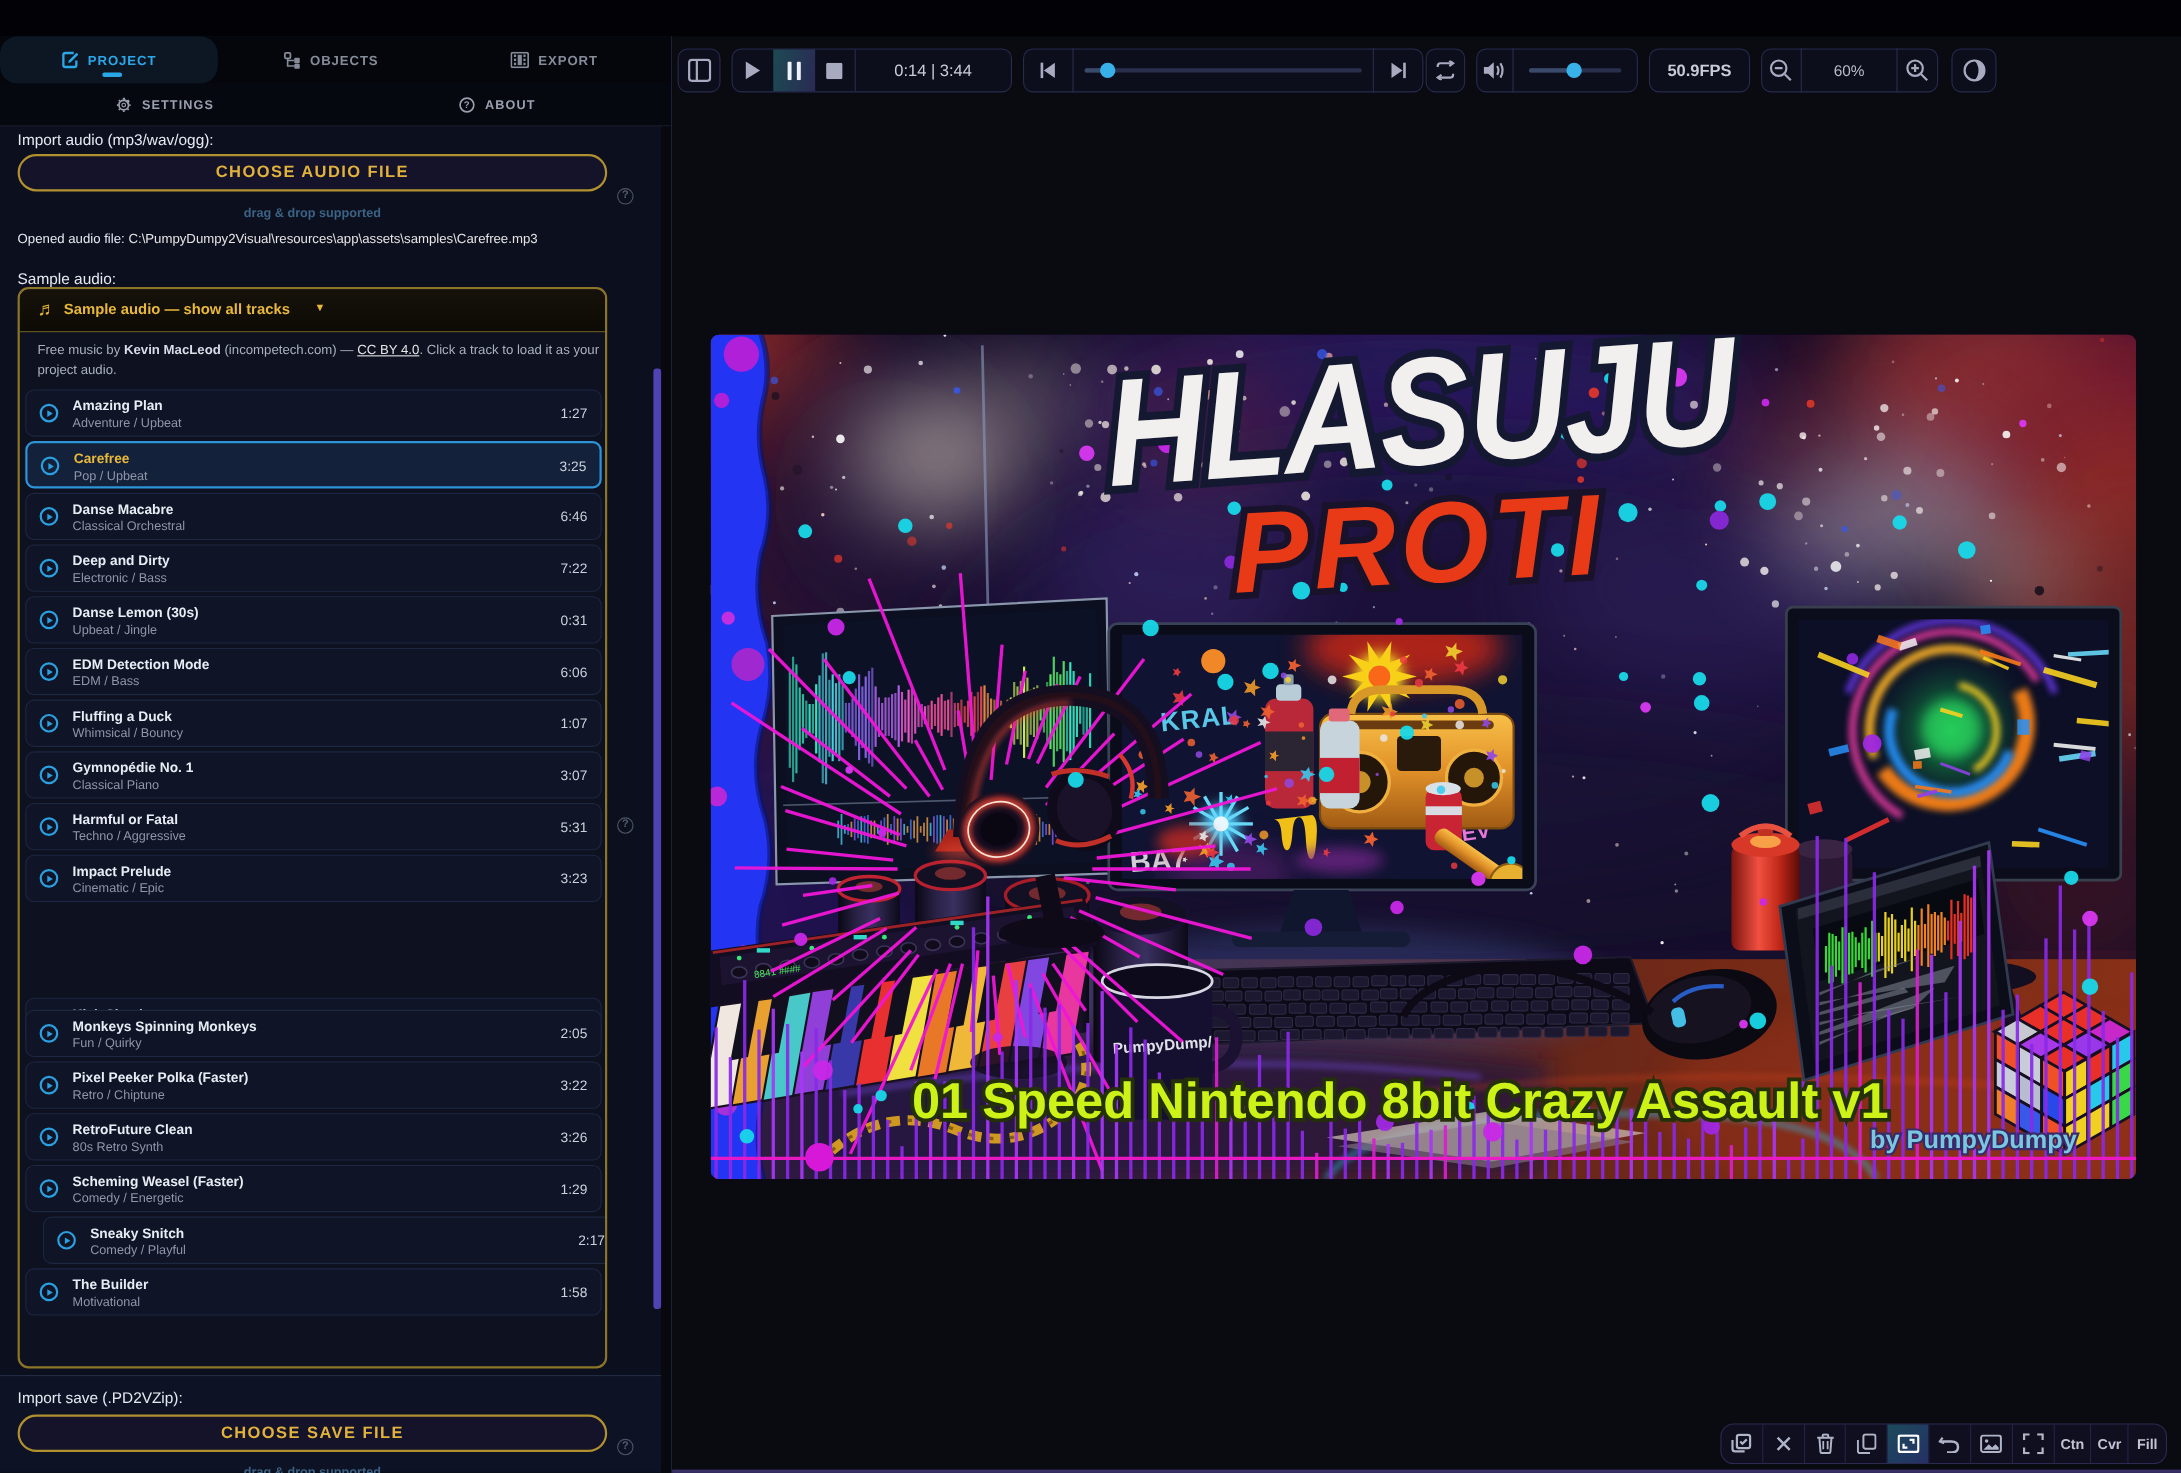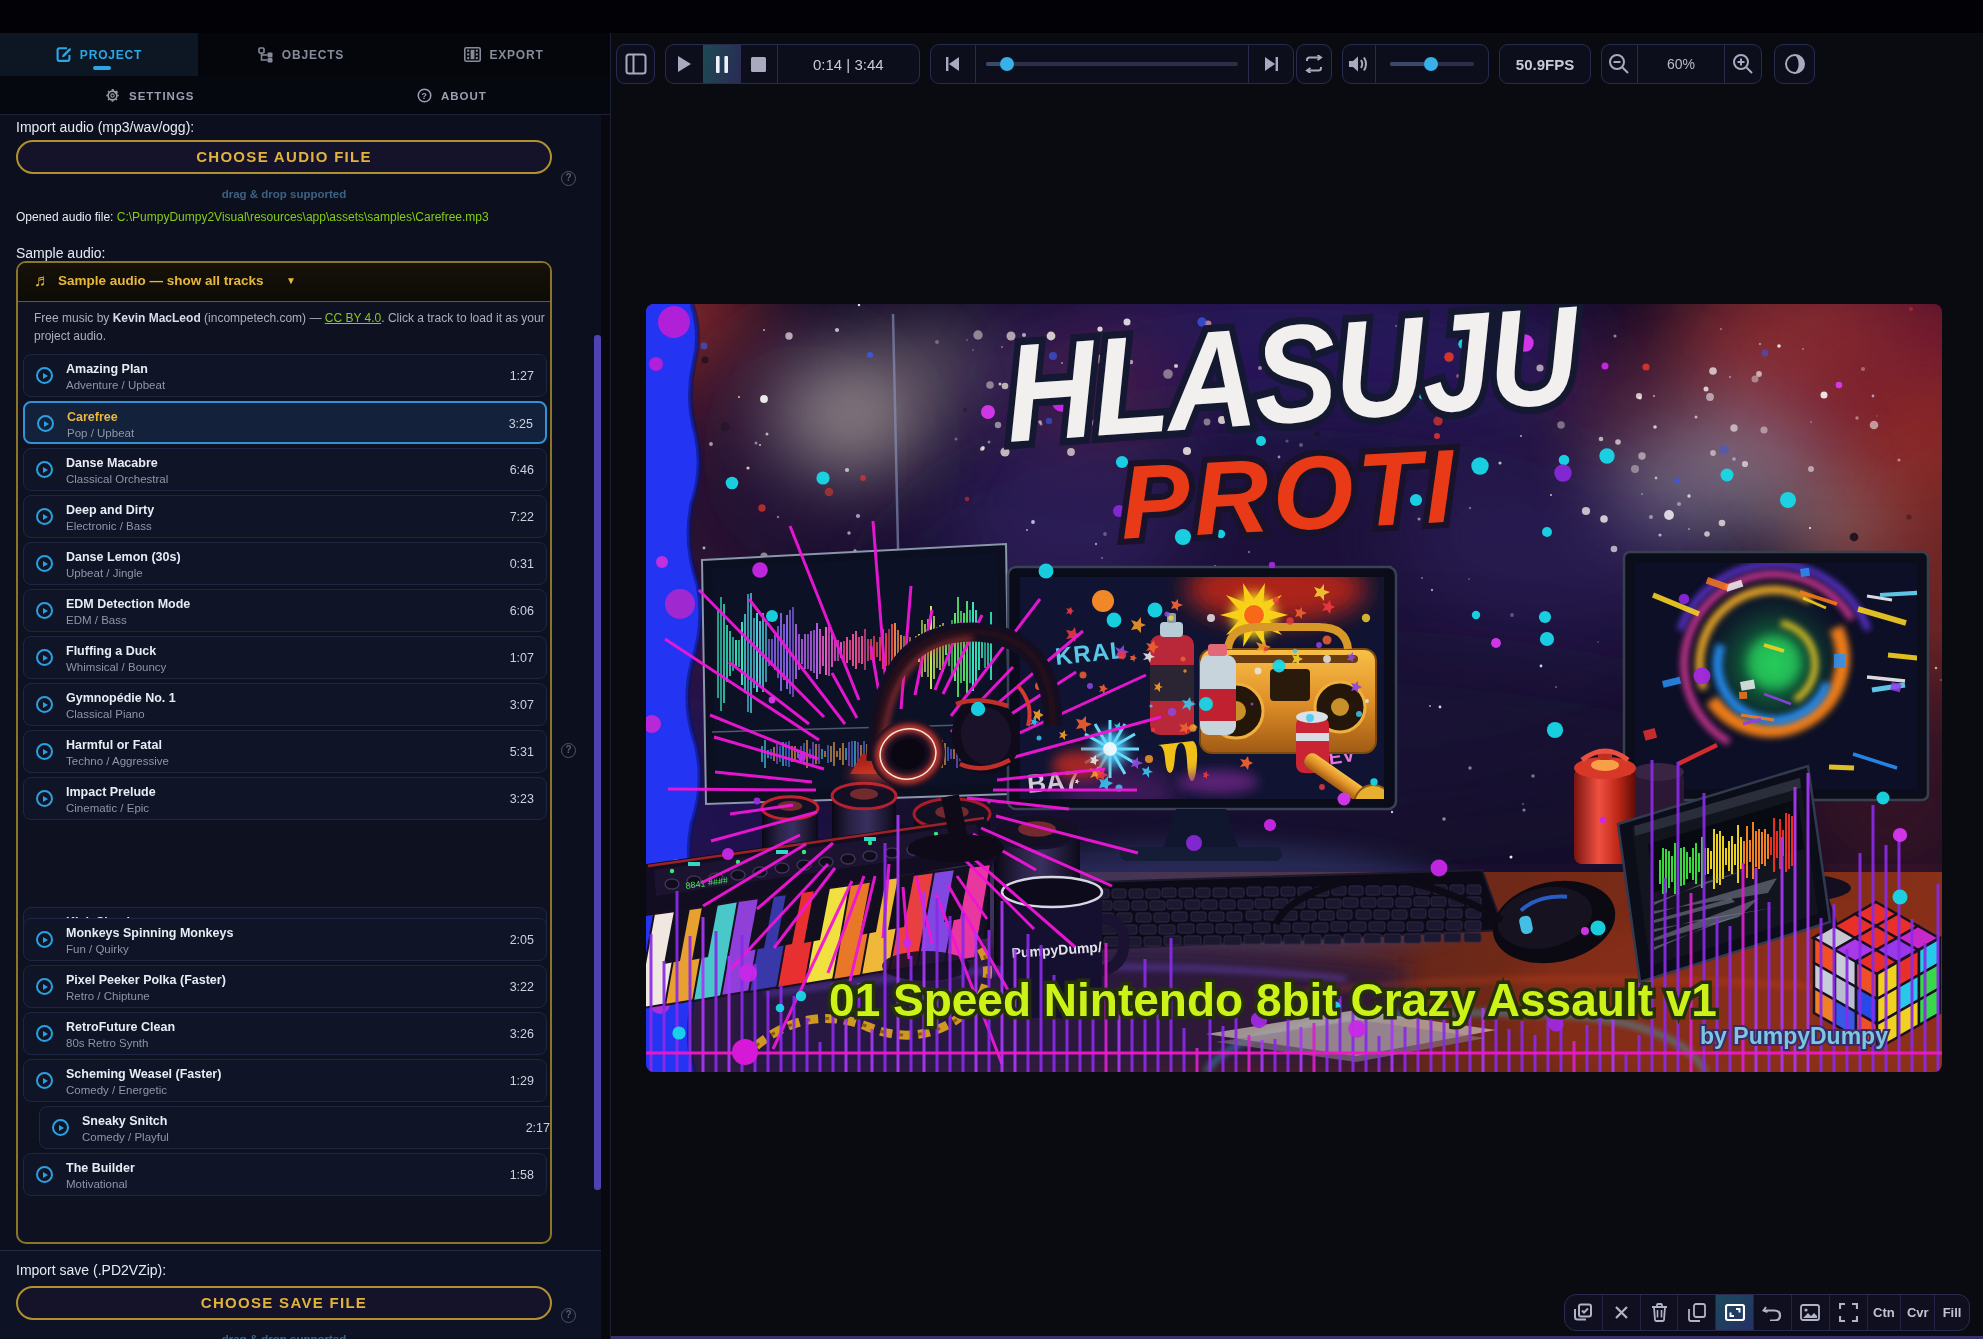--- a/index.html
+++ b/index.html
@@ -11,21 +11,21 @@
   border-radius:8px 8px 0 0; color:#fff; }
 #titlebar .ticon { position:absolute; left:9px; top:5px; width:23px; height:23px; background:#0a0a14;
   border-radius:4px; }
 #titlebar .ttext { position:absolute; left:40px; top:8px; font-size:12.5px; color:#fff; }
 .winbtn { position:absolute; top:0; width:45px; height:32px; color:#fff; text-align:center; line-height:32px; font-size:15px; }
 
 #sidebar { position:absolute; left:0; top:33px; width:610px; height:1306px; background:#0c101e; }
 #tabrow { position:absolute; left:0; top:0; width:610px; height:43px; background:#04060b; }
 .tab { position:absolute; top:0; height:43px; display:flex; align-items:center; justify-content:center;
   gap:8px; font-size:12px; font-weight:bold; letter-spacing:0.8px; color:#858b99; }
-#tab1 { left:0; width:198px; background:#0d1724; color:#2ba7e8; }
+#tab1 { left:0; width:198px; background:#0d1724; color:#2ba7e8;border-radius:16px; }
 #tab1:after { content:""; position:absolute; left:93px; top:33px; width:18px; height:4px; background:#2ba7e8; border-radius:2px; }
 #tab2 { left:198px; width:206px; }
 #tab3 { left:404px; width:200px; }
 #subrow { position:absolute; left:0; top:43px; width:610px; height:39px; background:#06080f; border-bottom:1px solid #1e2138; }
 .sub { position:absolute; top:0; height:39px; display:flex; align-items:center; gap:9px;
   font-size:11.5px; font-weight:bold; letter-spacing:1px; color:#9aa0b0; }
 #content { position:absolute; left:0; top:82px; width:610px; height:1223px; background:#0c101e; }
 .lbl { position:absolute; left:16px; font-size:14px; color:#e6e9f2; }
 .goldbtn { position:absolute; left:16px; width:536px; height:34px; border:2px solid #b1912f; border-radius:17px;
   background:#15132a; color:#e2b33c; font-weight:bold; font-size:15px; letter-spacing:1.3px;
@@ -33,21 +33,21 @@
 .qmark { position:absolute; width:15px; height:15px; border:1.5px solid #4c5568; border-radius:50%;
   color:#565f72; font-size:10px; font-weight:bold; text-align:center; line-height:12px; }
 .dragdrop { position:absolute; left:0; width:568px; text-align:center; font-size:11.5px; font-weight:bold; color:#3b6284; }
 
 #samplepanel { position:absolute; left:16px; top:146px; width:536px; height:983px;
   border:2px solid #8d7527; border-radius:10px; background:#0d1120; overflow:hidden; }
 #sphead { position:absolute; left:0; top:0; width:532px; height:39px; background:linear-gradient(#16120a,#0d0b05);
   border-bottom:1px solid #6a5a20; color:#e8b83c; font-weight:bold; font-size:13.5px; }
 #spdesc { position:absolute; left:16px; top:46px; width:540px; font-size:12px; line-height:18px; color:#aab0bd; }
 #spdesc b { color:#d8dce6; }
-.bluelink { color:#84cc16; text-decoration:underline; }
+.bluelink { color:#e5e5e5; text-decoration:underline; }
 .track { position:absolute; left:5px; width:524px; height:43px; background:#0f1426;
   border:1px solid #1e2742; border-radius:8px; box-sizing:border-box; }
 .track.sel { background:#13213a; border:2px solid #2f93d8; }
 .ticonplay { position:absolute; left:12px; top:12px; width:17px; height:17px; border:2px solid #2ba0e0; border-radius:50%; box-sizing:border-box; }
 .ticonplay:after { content:""; position:absolute; left:5px; top:3.5px; width:0; height:0;
   border-left:5.5px solid #2ba0e0; border-top:3px solid transparent; border-bottom:3px solid transparent; }
 .ttitle { position:absolute; left:42px; top:7px; font-size:12.5px; font-weight:bold; color:#e8ecf4; }
 .track.sel .ttitle { color:#e8b83c; }
 .tsub { position:absolute; left:42px; top:24px; font-size:11.5px; color:#8e96a8; }
 .tdur { position:absolute; right:12px; top:14px; font-size:12.5px; color:#ccd1dd; }

